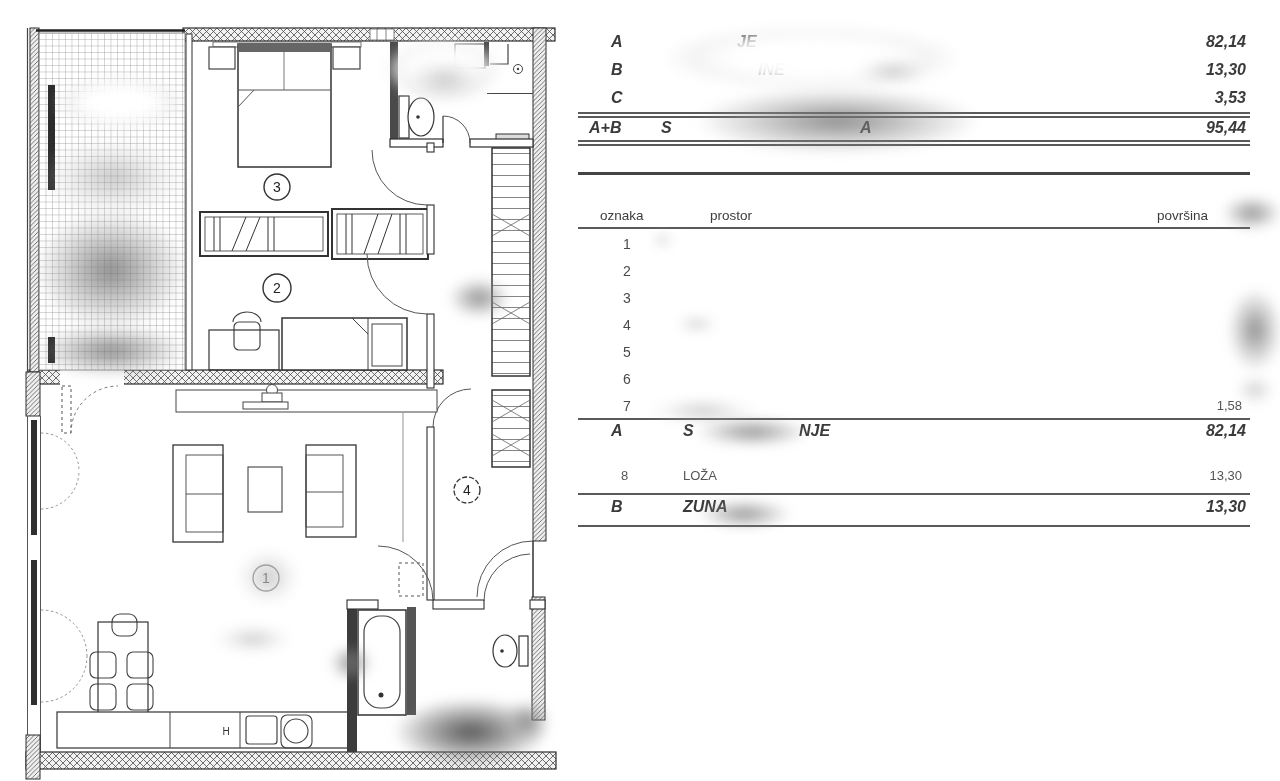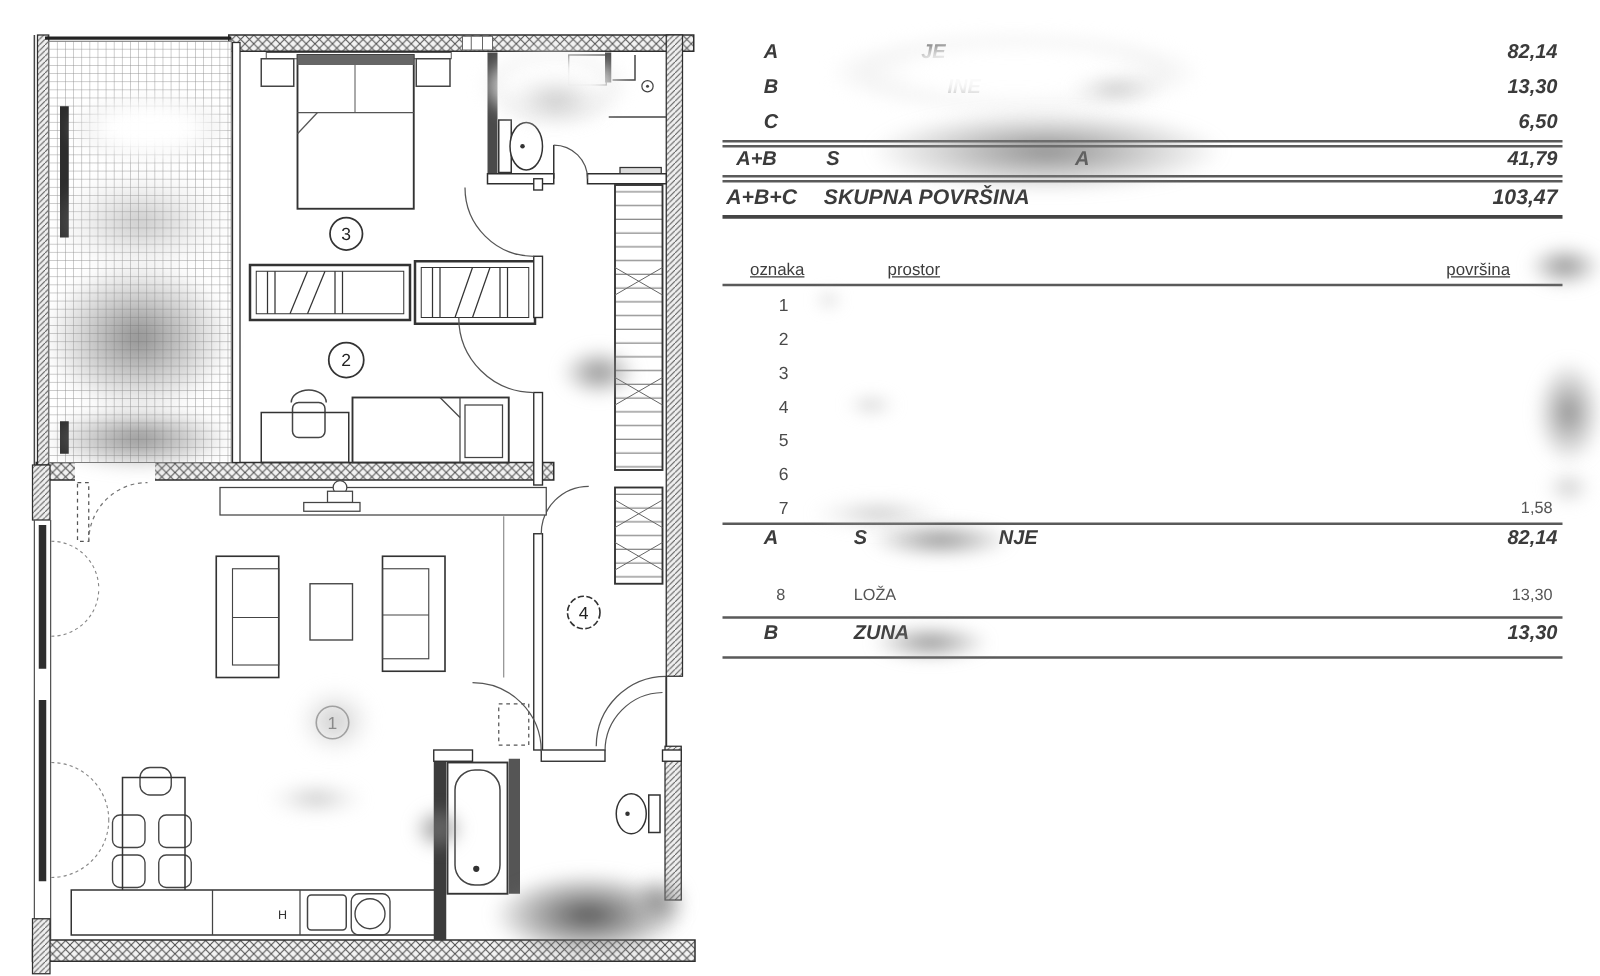--- a/index.html
+++ b/index.html
@@ -9,21 +9,21 @@
   
   .tbl{position:absolute;color:#3b3b3b;}
   #summary{left:575px;top:0;width:677px;height:200px;}
   #roomstbl{left:575px;top:200px;width:677px;height:340px;}
   .srow{position:absolute;left:0;right:0;height:22px;font:italic bold 16px "Liberation Sans",sans-serif;color:#3b3b3b;}
   .srow span{position:absolute;white-space:nowrap;}
   .val{right:6px;text-align:right;}
   .ln{position:absolute;left:3px;right:2px;height:1.5px;background:#5a5a5a;}
   .ln2{height:2.5px;background:#444;}
   .hdr{position:absolute;left:0;right:0;font:13.5px "Liberation Sans",sans-serif;color:#3d3d3d;}
-  .hdr span{position:absolute;white-space:nowrap;text-decoration:underline;}
+  .hdr span{position:absolute;white-space:nowrap;}
   .rrow{position:absolute;left:0;right:0;height:20px;font:14px "Liberation Sans",sans-serif;color:#4a4a4a;}
   .rrow span{position:absolute;white-space:nowrap;}
   .rrow .code{left:44px;width:16px;text-align:center;}
   .rrow .area{right:10px;font-size:13px;color:#555;}
   .brow{position:absolute;left:0;right:0;height:22px;font:italic bold 16px "Liberation Sans",sans-serif;color:#3b3b3b;}
   .brow span{position:absolute;white-space:nowrap;}
   .lrow{position:absolute;left:0;right:0;height:18px;font:13px "Liberation Sans",sans-serif;color:#555;}
   .lrow span{position:absolute;white-space:nowrap;}
   
   .sm{position:absolute;border-radius:50%;filter:blur(6px);pointer-events:none;}
@@ -260,37 +260,32 @@
       <span class="val">82,14</span>
     </div>
     <div class="srow" style="top:61px;">
       <span style="left:36px;">B</span>
       <span style="left:183px;">INE</span>
       <span class="val">13,30</span>
     </div>
     <div class="srow" style="top:89px;">
       <span style="left:36px;">C</span>
       <span style="left:162px;"></span>
-      <span class="val">6,50</span>
+      <span class="val">3,53</span>
     </div>
     <div class="ln" style="top:112px;"></div>
     <div class="ln" style="top:116px;"></div>
     <div class="srow" style="top:119px;">
       <span style="left:14px;">A+B</span>
       <span style="left:86px;">S</span>
       <span style="left:285px;">A</span>
-      <span class="val">41,79</span>
+      <span class="val">95,44</span>
     </div>
     <div class="ln" style="top:140px;"></div>
     <div class="ln" style="top:144px;"></div>
-    <div class="srow" style="top:148px;font-size:17px;">
-      <span style="left:6px;">A+B+C</span>
-      <span style="left:84px;">SKUPNA POVRŠINA</span>
-      <span class="val">103,47</span>
-    </div>
     <div class="ln ln2" style="top:172px;"></div>
   </div>
 
   <div id="roomstbl" class="tbl">
     <div class="hdr" style="top:8px;">
       <span style="left:25px;">oznaka</span>
       <span style="left:135px;">prostor</span>
       <span style="left:582px;">površina</span>
     </div>
     <div class="ln" style="top:27px;"></div>

